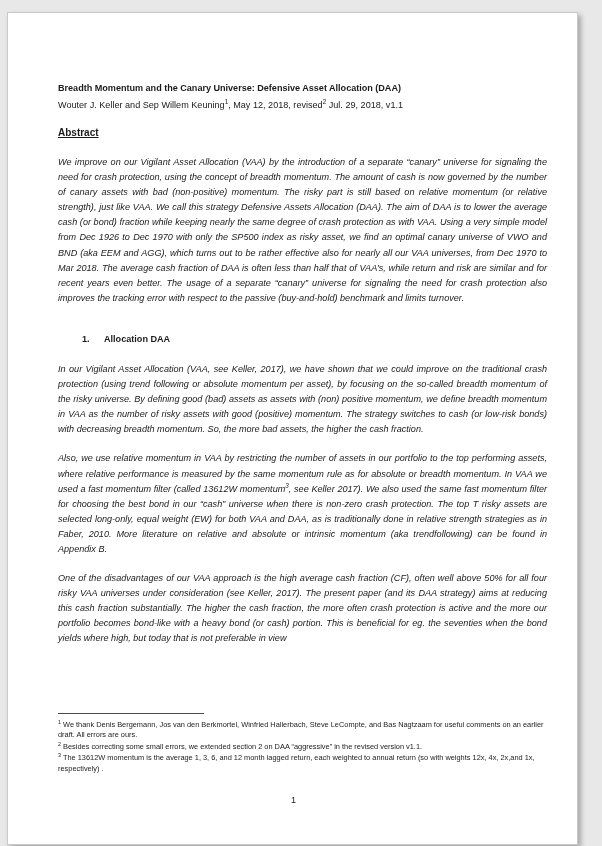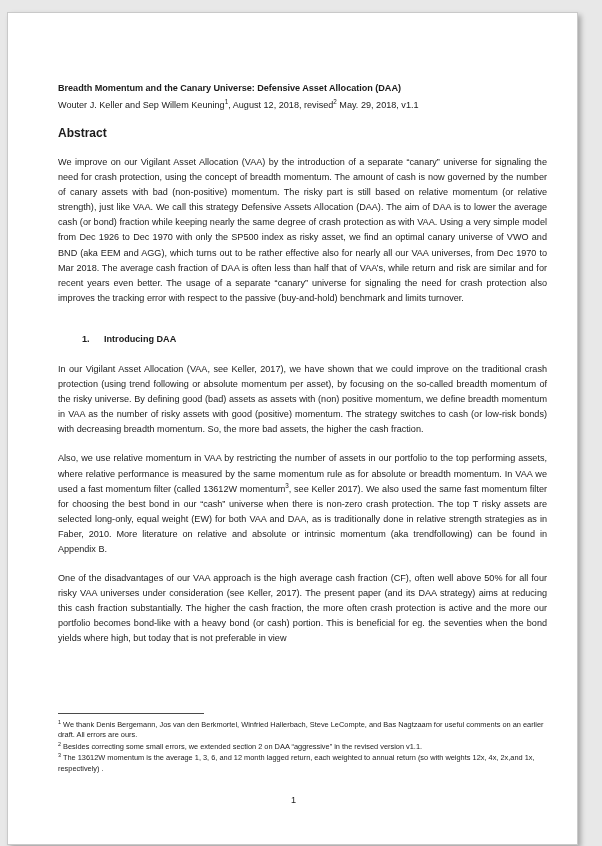--- a/index.html
+++ b/index.html
@@ -51,33 +51,35 @@
     margin: 0;
   }
   .doc-authors {
     font-size: 9.1px;
     font-weight: normal;
     color: #1b1b1b;
     line-height: 14px;
     margin: 3px 0 0 0;
   }
   .abstract-head {
-    font-size: 12px;
+    font-size: 10px;
     font-weight: bold;
     color: #1b1b1b;
     line-height: 14px;
     margin: 14px 0 0 0;
+    text-decoration: underline;
   }
   p.body {
     font-size: 9.1px;
     color: #1b1b1b;
     line-height: 15.1px;
     margin: 0 0 14px 0;
     text-align: justify;
     text-justify: inter-word;
+    font-style: italic;
   }
   p.abstract-body {
     margin-top: 15px;
   }
   .section-heading {
     display: flex;
     font-size: 9.1px;
     font-weight: bold;
     color: #1b1b1b;
     line-height: 14px;
@@ -133,29 +135,29 @@
 </head>
 <body>
 
 <div id="viewer">
   <div id="page">
 
     <div id="content">
 
       <div class="doc-title">Breadth Momentum and the Canary Universe: Defensive Asset Allocation (DAA)</div>
 
-      <div class="doc-authors"><span>Wouter J. Keller and Sep Willem Keuning</span><sup>1</sup><span>, August 12, 2018, revised</span><sup>2</sup><span> May. 29, 2018, v1.1</span></div>
+      <div class="doc-authors"><span>Wouter J. Keller and Sep Willem Keuning</span><sup>1</sup><span>, May 12, 2018, revised</span><sup>2</sup><span> Jul. 29, 2018, v1.1</span></div>
 
       <div class="abstract-head">Abstract</div>
 
       <p class="body abstract-body">We improve on our Vigilant Asset Allocation (VAA) by the introduction of a separate “canary” universe for signaling the need for crash protection, using the concept of breadth momentum. The amount of cash is now governed by the number of canary assets with bad (non-positive) momentum. The risky part is still based on relative momentum (or relative strength), just like VAA. We call this strategy Defensive Assets Allocation (DAA). The aim of DAA is to lower the average cash (or bond) fraction while keeping nearly the same degree of crash protection as with VAA. Using a very simple model from Dec 1926 to Dec 1970 with only the SP500 index as risky asset, we find an optimal canary universe of VWO and BND (aka EEM and AGG), which turns out to be rather effective also for nearly all our VAA universes, from Dec 1970 to Mar 2018. The average cash fraction of DAA is often less than half that of VAA’s, while return and risk are similar and for recent years even better. The usage of a separate “canary” universe for signaling the need for crash protection also improves the tracking error with respect to the passive (buy-and-hold) benchmark and limits turnover.</p>
 
       <div class="section-heading">
         <span class="section-number">1.</span>
-        <span>Introducing DAA</span>
+        <span>Allocation DAA</span>
       </div>
 
       <p class="body">In our Vigilant Asset Allocation (VAA, see Keller, 2017), we have shown that we could improve on the traditional crash protection (using trend following or absolute momentum per asset), by focusing on the so-called breadth momentum of the risky universe. By defining good (bad) assets as assets with (non) positive momentum, we define breadth momentum in VAA as the number of risky assets with good (positive) momentum. The strategy switches to cash (or low-risk bonds) with decreasing breadth momentum. So, the more bad assets, the higher the cash fraction.</p>
 
       <p class="body"><span>Also, we use relative momentum in VAA by restricting the number of assets in our portfolio to the top performing assets, where relative performance is measured by the same momentum rule as for absolute or breadth momentum. In VAA we used a fast momentum filter (called 13612W momentum</span><sup>3</sup><span>, see Keller 2017). We also used the same fast momentum filter for choosing the best bond in our “cash” universe when there is non-zero crash protection. The top T risky assets are selected long-only, equal weight (EW) for both VAA and DAA, as is traditionally done in relative strength strategies as in Faber, 2010. More literature on relative and absolute or intrinsic momentum (aka trendfollowing) can be found in Appendix B.</span></p>
 
 
       <p class="body">One of the disadvantages of our VAA approach is the high average cash fraction (CF), often well above 50% for all four risky VAA universes under consideration (see Keller, 2017). The present paper (and its DAA strategy) aims at reducing this cash fraction substantially. The higher the cash fraction, the more often crash protection is active and the more our portfolio becomes bond-like with a heavy bond (or cash) portion. This is beneficial for eg. the seventies when the bond yields where high, but today that is not preferable in view</p>
 
     </div>

